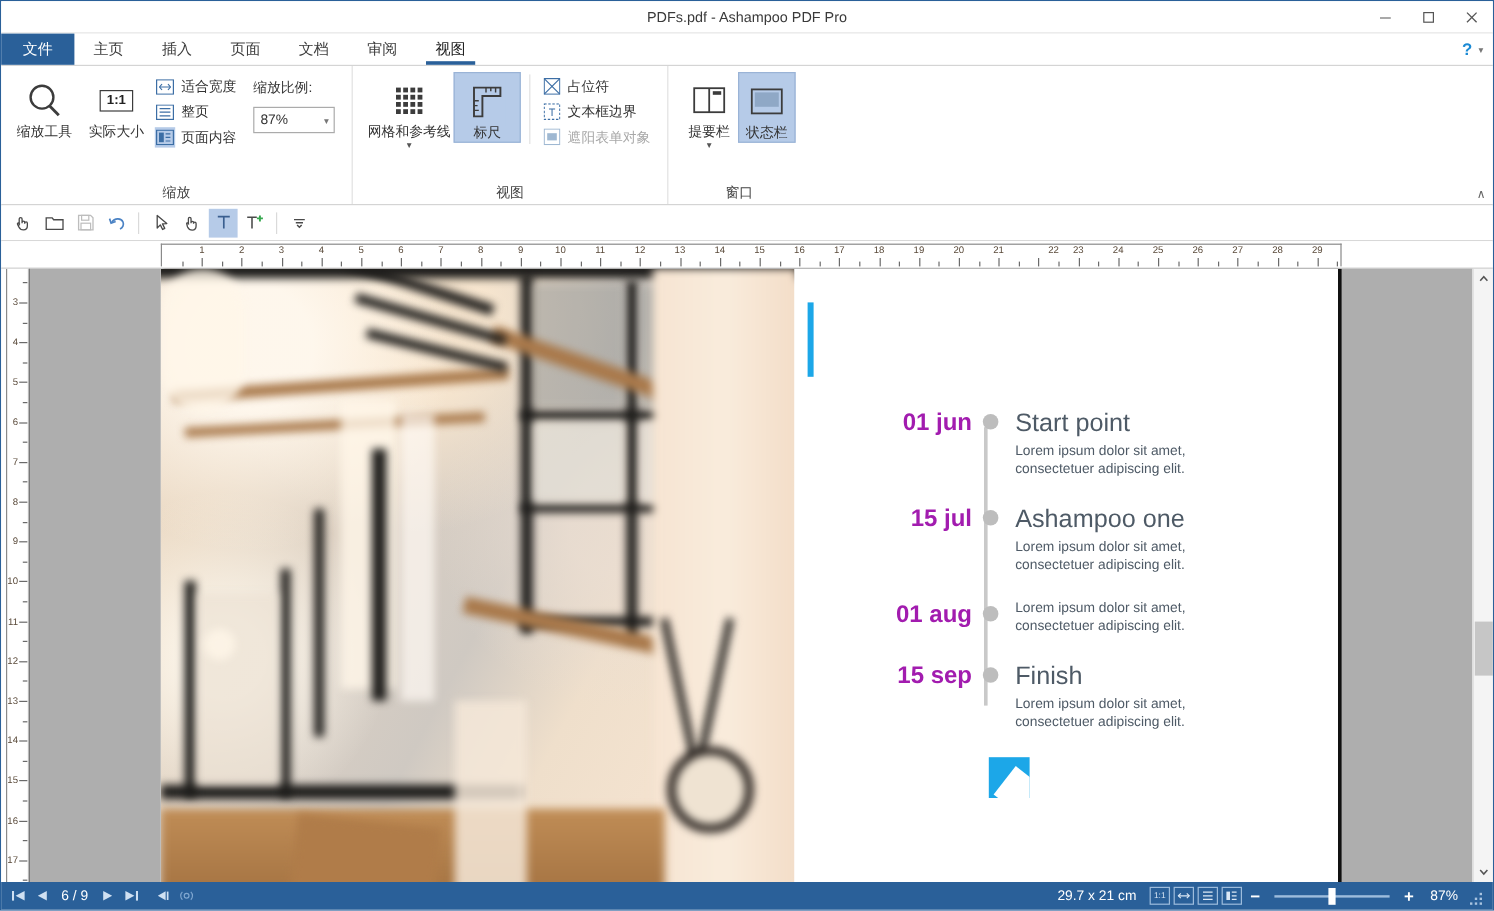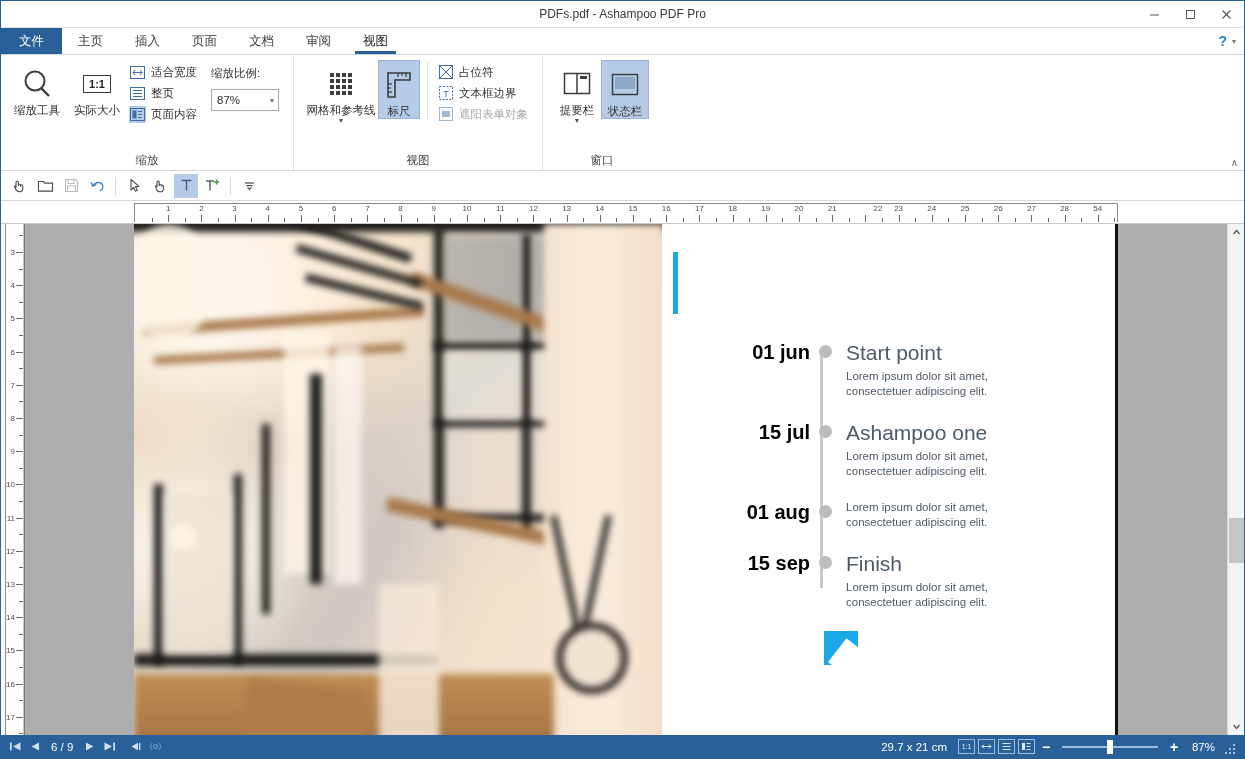--- a/index.html
+++ b/index.html
@@ -174,21 +174,21 @@
   .title-block { display: flex; align-items: flex-start; padding-left: 11px; margin-top: 10px; }
   .title-bar-accent { width: 5px; height: 62px; background: #1ca7e8; margin-right: 15px; }
   .doc-title { line-height: 38px; }
   .doc-title .l1 { font-size: 32px; font-weight: bold; color: #1ca7e8; letter-spacing: -0.3px;}
   .doc-title .l2 { font-size: 32px; font-weight: bold; color: #3f4a56; letter-spacing: -0.3px;}
 
   .timeline { margin-top: 26px; position: relative; padding-left: 0; }
   .tl-line { position: absolute; left: 158px; top: 16px; bottom: 22px; width: 3px; background: #c9c9c9; }
   .tl-item { display: flex; align-items: flex-start; margin-bottom: 21px; position: relative; }
   .tl-date {
-    width: 148px; text-align: right; font-size: 20px; font-weight: bold; color: #000000;
+    width: 148px; text-align: right; font-size: 20px; font-weight: bold; color: #a21caf;
     padding-right: 0; line-height: 24px;
   }
   .tl-dot-wrap { width: 31px; display: flex; justify-content: center; padding-top: 5px; }
   .tl-dot { width: 13px; height: 13px; border-radius: 50%; background: #bdbdbd; position: relative; z-index: 2;}
   .tl-text { flex: 1; padding-left: 5px; }
   .tl-head { font-size: 21px; color: #4e5a66; line-height: 25px; margin-bottom: 4px; }
   .tl-body { font-size: 11.5px; color: #4e5a66; line-height: 15px; }
 
   .brandrow { display: flex; align-items: center; padding-left: 162px; margin-top: 8px; }
   .brand-mark {
@@ -362,21 +362,21 @@
                 <rect x="3" y="21" width="4" height="4"></rect>
                   <rect x="9" y="21" width="4" height="4"></rect>
                   <rect x="15" y="21" width="4" height="4"></rect>
                   <rect x="21" y="21" width="4" height="4"></rect>
               </g>
             </svg>
           </span>
           <span class="lbl">网格和参考线</span>
           <span style="font-size:8px;color:#555;line-height:8px;">▾</span>
         </div>
-        <div class="bigbtn sel" style="width:42px">
+        <div class="bigbtn sel" style="width:56px">
           <span class="ic">
             <svg width="30" height="30" viewBox="0 0 30 30">
               <polygon points="4,3 26,3 26,10 11,10 11,27 4,27" fill="none" stroke="#3c3c3c" stroke-width="1.6"></polygon>
               <g stroke="#3c3c3c" stroke-width="1.2">
                 <line x1="14" y1="3" x2="14" y2="7"></line>
                   <line x1="18" y1="3" x2="18" y2="6"></line>
                   <line x1="22" y1="3" x2="22" y2="7"></line>
                 <line x1="4" y1="14" x2="8" y2="14"></line>
                   <line x1="4" y1="18" x2="7" y2="18"></line>
                   <line x1="4" y1="22" x2="8" y2="22"></line>
@@ -588,21 +588,21 @@
         <div class="htick maj" style="left: 863.2px;"></div>
         <div class="hnum" style="left: 863.2px;">26</div>
         <div class="htick min" style="left: 879.8px;"></div>
         <div class="htick maj" style="left: 896.4px;"></div>
         <div class="hnum" style="left: 896.4px;">27</div>
         <div class="htick min" style="left: 913px;"></div>
         <div class="htick maj" style="left: 929.6px;"></div>
         <div class="hnum" style="left: 929.6px;">28</div>
         <div class="htick min" style="left: 946.2px;"></div>
         <div class="htick maj" style="left: 962.8px;"></div>
-        <div class="hnum" style="left: 962.8px;">54</div>
+        <div class="hnum" style="left: 962.8px;">29</div>
         <div class="htick min" style="left: 979.4px;"></div>
         <div class="htick min" style="left: 16.6px;"></div>
       </div>
   </div>
 
   <div class="workspace">
     <div class="vruler">
       <div class="strip" id="vstrip">
           <div class="vtick maj" style="top: 28px;"></div>
           <div class="vnum" style="top: 28px;">3</div>

